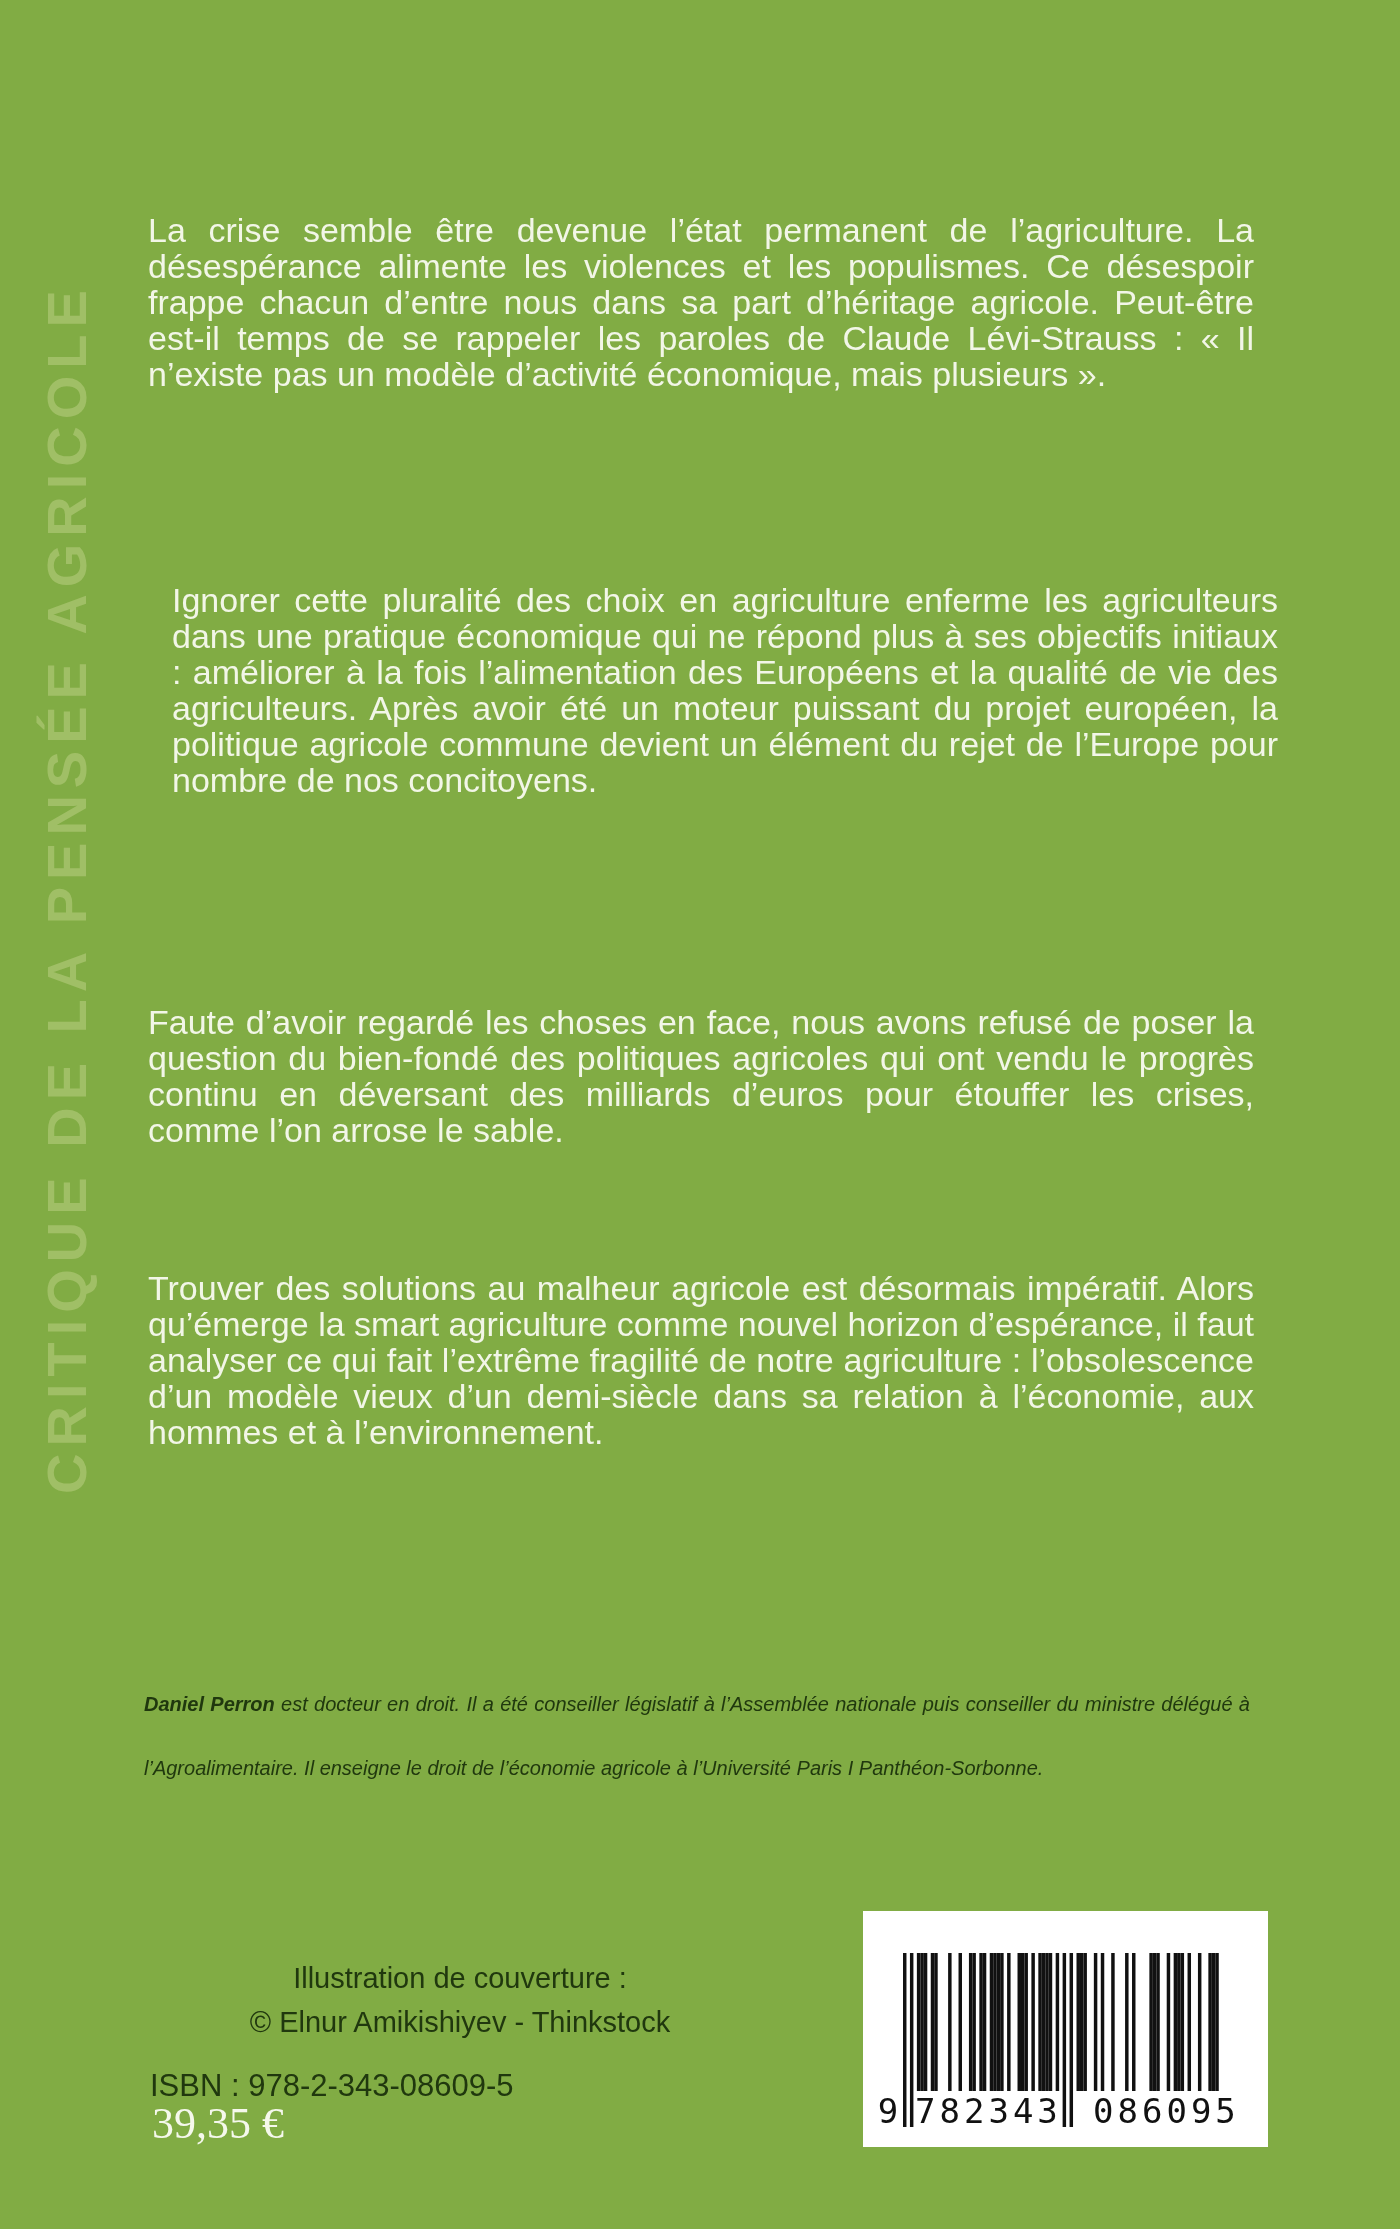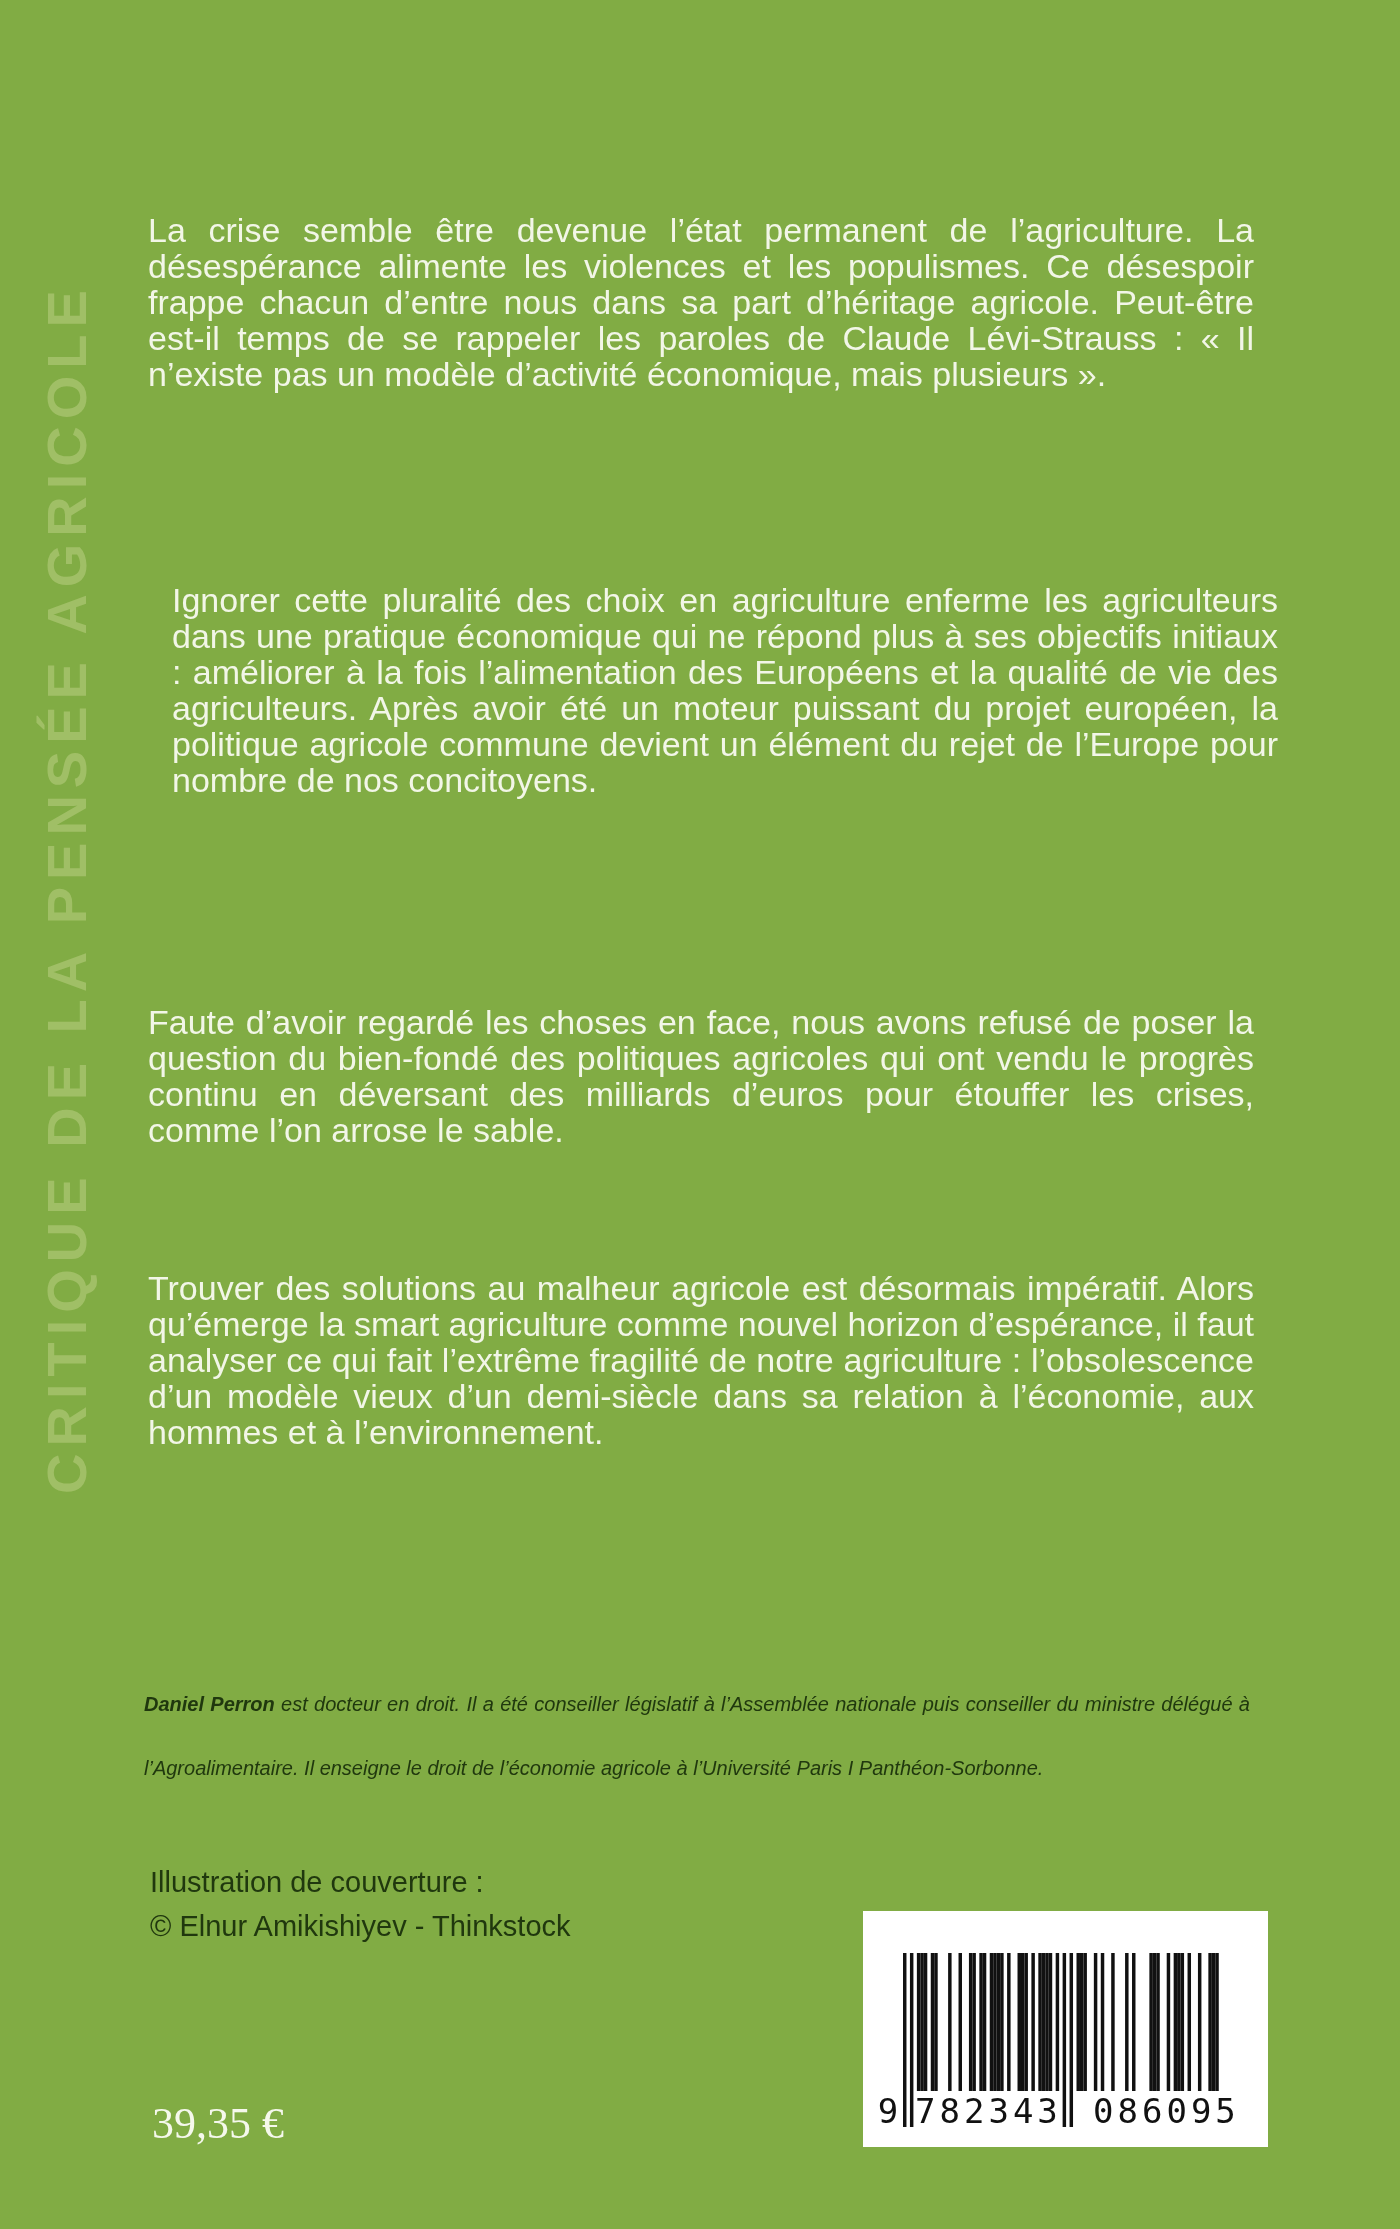--- a/index.html
+++ b/index.html
@@ -35,23 +35,23 @@
 
   .bio{
     position:absolute;left:144px;top:1652px;width:1106px;
     color:var(--dark-text,#20380E);
     font-style:italic;font-size:20px;line-height:64px;
     text-align:justify;
   }
   .bio .author{font-weight:bold;}
 
   .credits{
-    position:absolute;left:150px;top:1860px;width:620px;
+    position:absolute;left:150px;top:1956px;width:620px;
     color:var(--dark-text,#20380E);
-    font-size:29px;line-height:44px;
+    font-size:29px;line-height:44px;text-align:center;
   }
   .isbn{
     position:absolute;left:150px;top:2068px;width:620px;
     color:var(--dark-text,#20380E);
     font-size:31px;line-height:36px;
   }
   .price{
     position:absolute;left:152px;top:2098px;
     color:var(--price-text,#F5F8EC);
     font-family:"Liberation Serif","DejaVu Serif",serif;
@@ -85,20 +85,21 @@
   <p class="para p3">Faute d’avoir regardé les choses en face, nous avons refusé de poser la question du bien-fondé des politiques agricoles qui ont vendu le progrès continu en déversant des milliards d’euros pour étouffer les crises, comme l’on arrose le sable.</p>
   <p class="para p4">Trouver des solutions au malheur agricole est désormais impératif. Alors qu’émerge la smart agriculture comme nouvel horizon d’espérance, il faut analyser ce qui fait l’extrême fragilité de notre agriculture : l’obsolescence d’un modèle vieux d’un demi-siècle dans sa relation à l’économie, aux hommes et à l’environnement.</p>
 
   <p class="bio"><span class="author">Daniel Perron</span> <span>est docteur en droit. Il a été conseiller législatif à l’Assemblée nationale puis conseiller du ministre délégué à l’Agroalimentaire. Il enseigne le droit de l’économie agricole à l’Université Paris I Panthéon-Sorbonne.</span></p>
 
   <div class="credits">
     <div>Illustration de couverture :</div>
     <div>© Elnur Amikishiyev - Thinkstock</div>
   </div>
 
+  <div class="isbn">ISBN : 978-2-343-08609-5</div>
 
   <div class="price">39,35 €</div>
 
   <div class="barcode-box">
     <div class="barcode-bars"><svg width="330" height="174" xmlns="http://www.w3.org/2000/svg">
           <rect x="0.00" y="0" width="3.47" height="174" fill="#111111"></rect>
           <rect x="6.94" y="0" width="3.47" height="174" fill="#111111"></rect>
           <rect x="13.88" y="0" width="3.47" height="138" fill="#111111"></rect>
           <rect x="17.35" y="0" width="3.47" height="138" fill="#111111"></rect>
           <rect x="20.82" y="0" width="3.47" height="138" fill="#111111"></rect>

